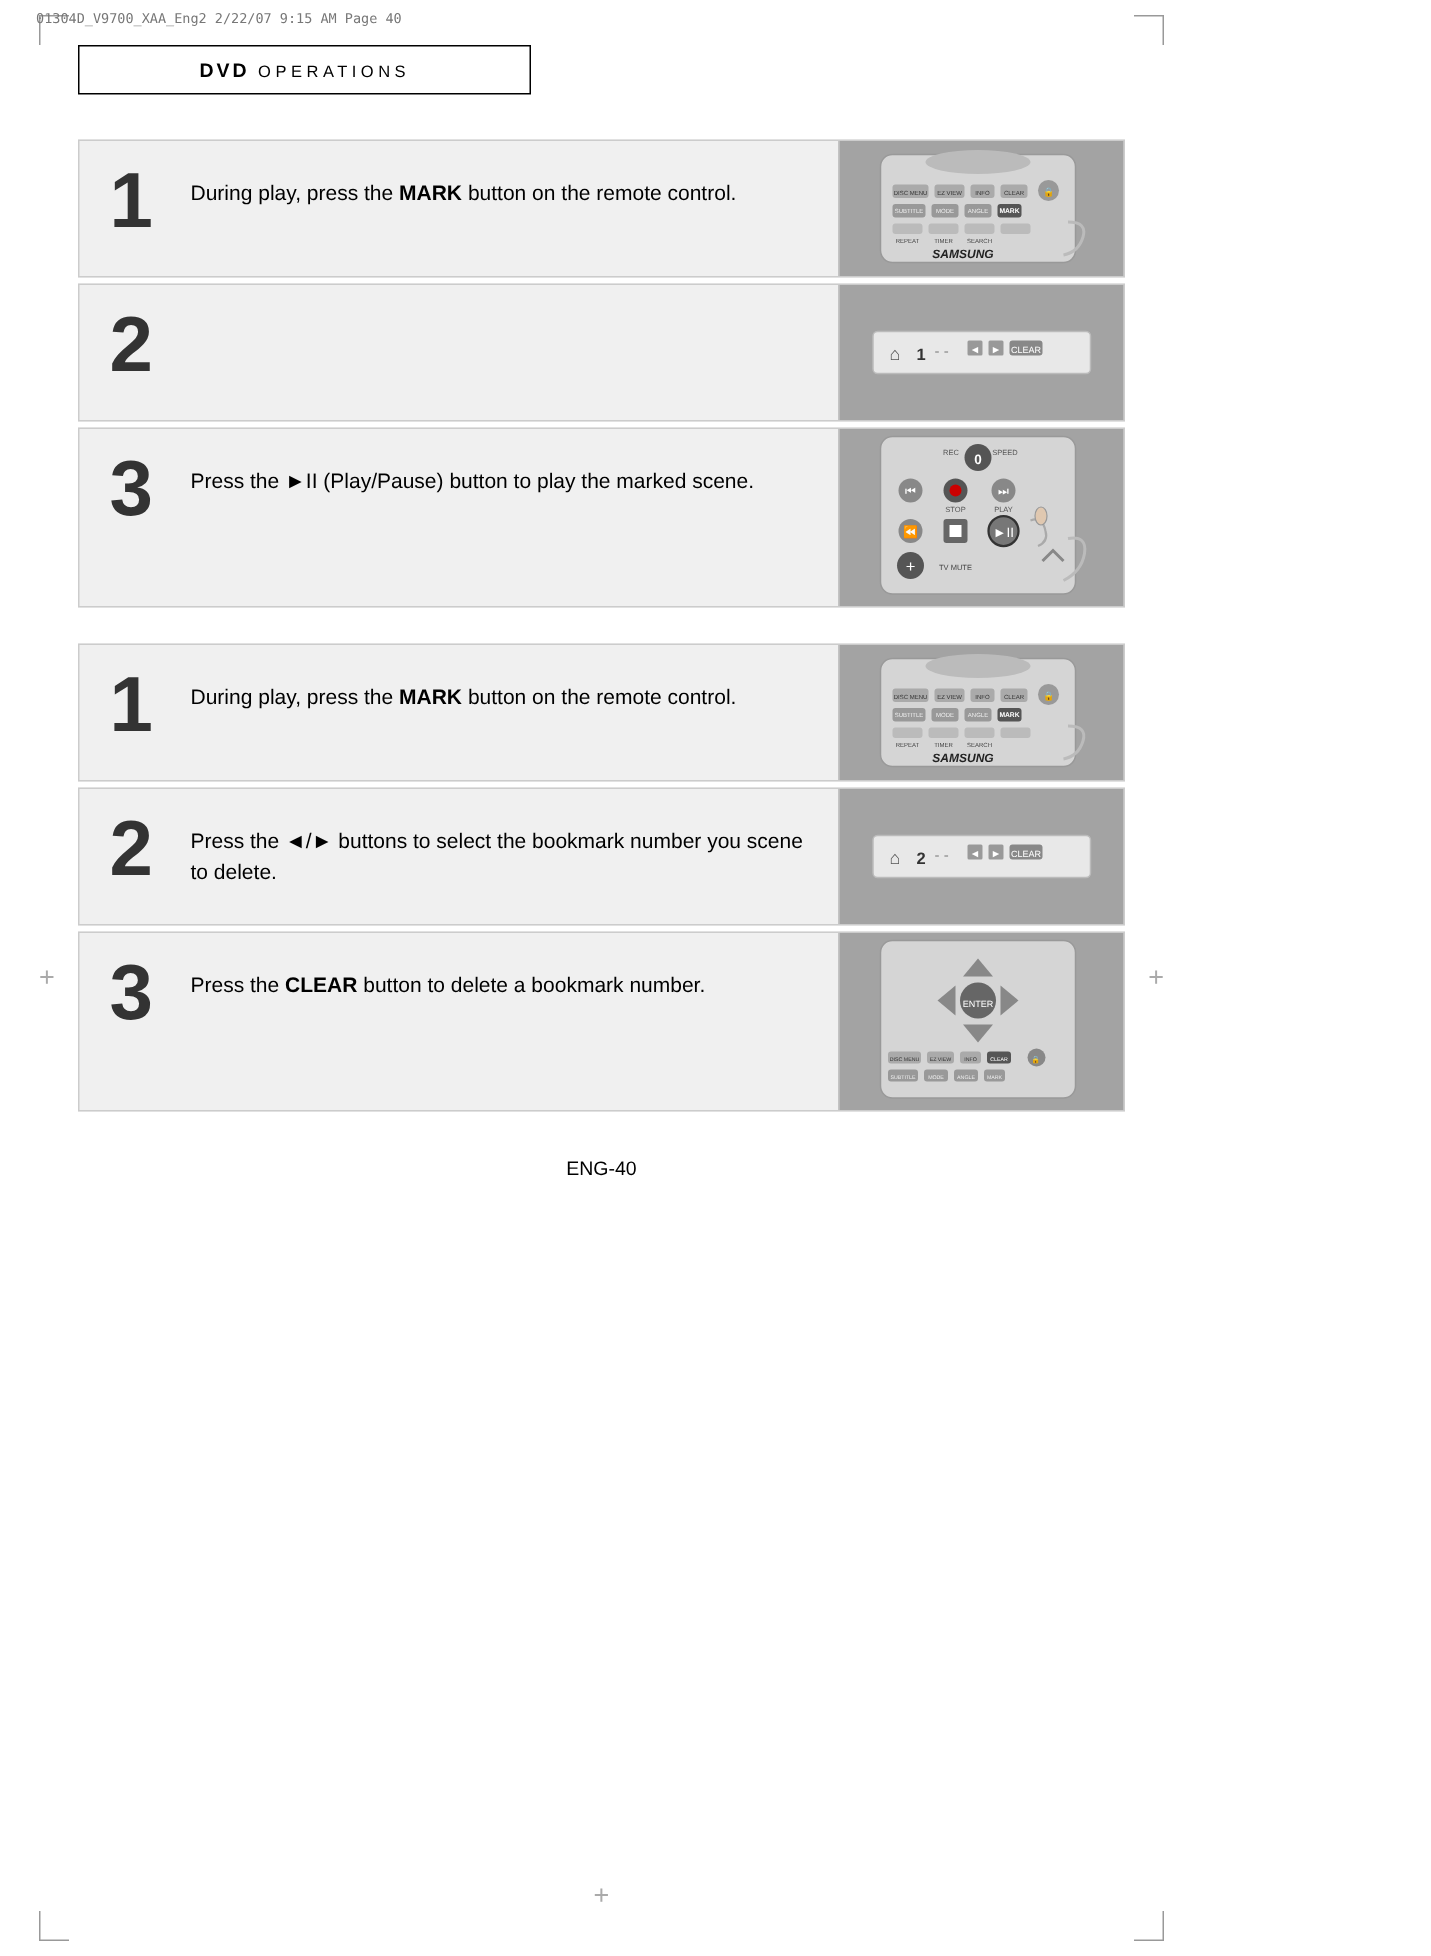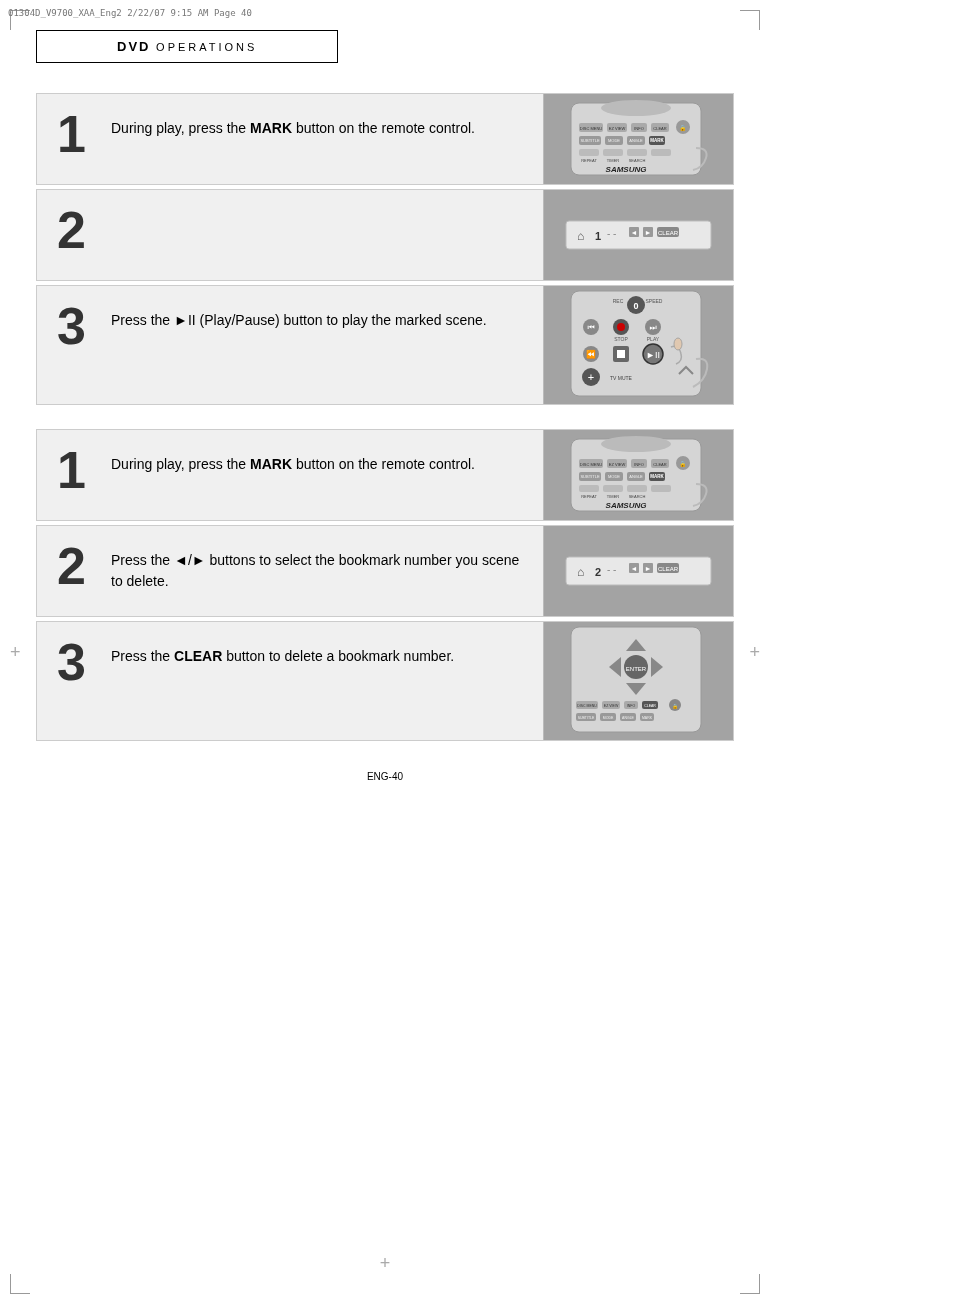--- a/index.html
+++ b/index.html
@@ -11,20 +11,21 @@
       font-size: 14px;
       color: #000;
       position: relative;
     }
 
     .page-container {
       width: 770px;
       min-height: 1304px;
       padding: 30px 36px;
       position: relative;
+      margin-left: 16px;
     }
 
     
     .corner-mark {
       position: absolute;
       width: 20px;
       height: 20px;
       border: 1px solid #999;
     }
     .corner-tl { top: 10px; left: 10px; border-right: none; border-bottom: none; }
@@ -104,21 +105,21 @@
 
     
     .section-gap {
       margin-top: 20px;
     }
 
     
     .page-footer {
       text-align: center;
       margin-top: 30px;
-      font-size: 10px;
+      font-size: 13px;
       color: #000;
     }
 
     .file-header-note {
       position: absolute;
       top: 8px;
       left: 8px;
       font-size: 9px;
       color: #777;
       font-family: monospace;

